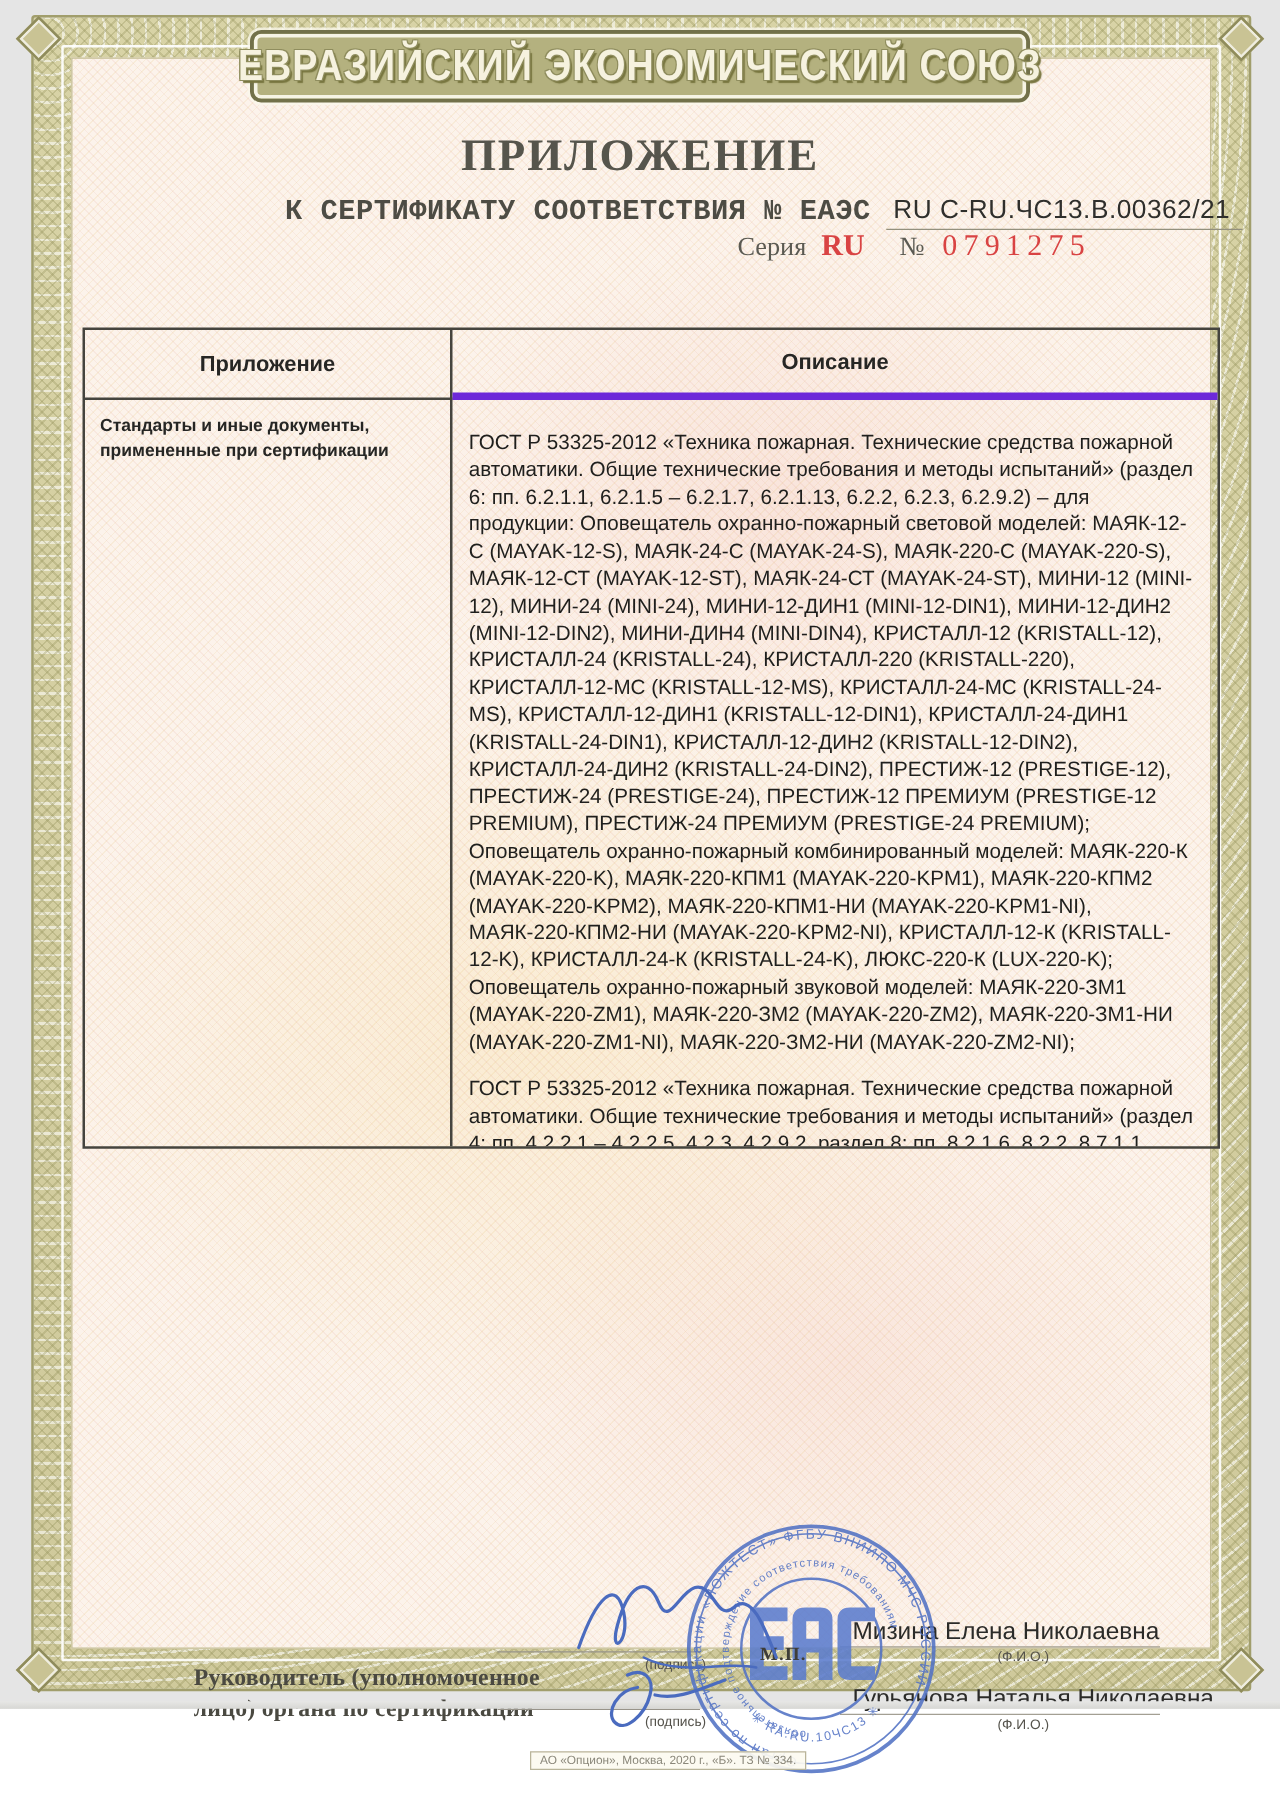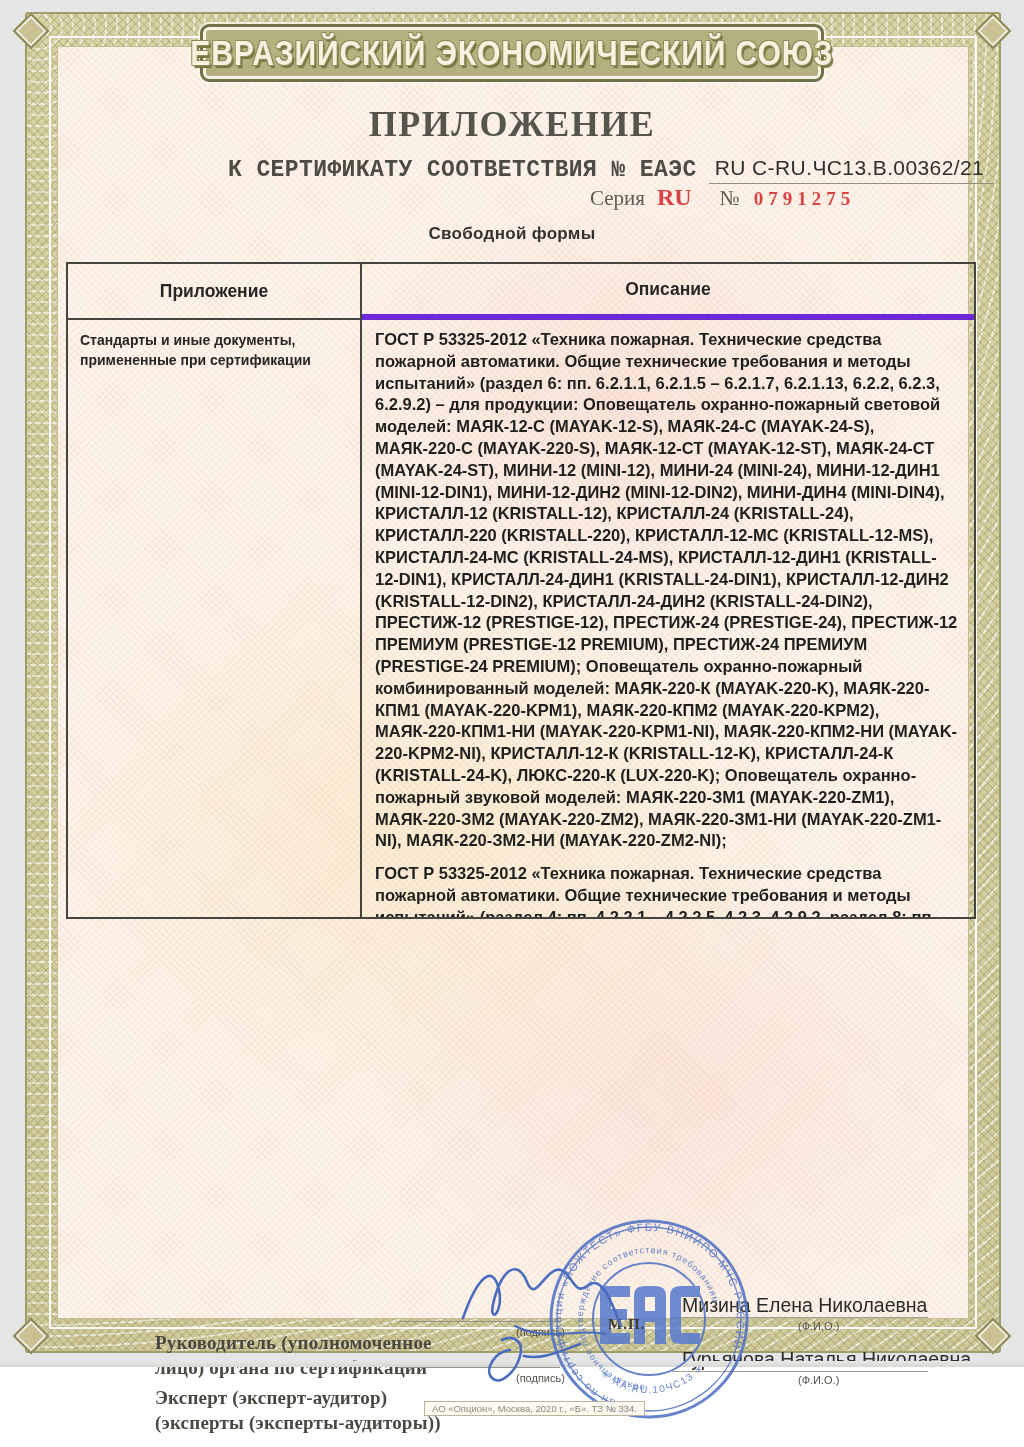--- a/index.html
+++ b/index.html
@@ -48,37 +48,37 @@
     letter-spacing:1.5px;color:#56554c;}
   .cert-line{position:absolute;left:228px;top:156px;white-space:nowrap;}
   .cert-label{font-family:Liberation Mono, monospace;font-weight:bold;font-size:23px;
     color:#4d4c44;letter-spacing:.4px;}
   .cert-number{display:inline-block;margin-left:12px;padding:0 10px 3px 6px;
     border-bottom:1.5px solid #93907d;font-size:21px;color:#2f2f2c;letter-spacing:.4px;vertical-align:1px;}
   .series-line{position:absolute;left:590px;top:184px;white-space:nowrap;
     font-family:"Liberation Serif",serif;font-size:21px;color:#5b5a52;}
   .series-value{font-weight:bold;font-size:24px;margin:0 28px 0 12px;font-family:Liberation Serif, serif;}
   .no-sign{margin-right:14px;}
-  .blank-number{font-weight:bold;font-size:19px;letter-spacing:5px;}
+  .blank-number{font-weight:normal;font-size:24px;letter-spacing:5px;}
   .red{color:#d94343;}
   .form-type{position:absolute;left:0;top:224px;width:100%;text-align:center;
     font-weight:bold;font-size:17px;color:#32322f;letter-spacing:.3px;}
 
   
   .appendix-table{position:absolute;left:66px;top:262px;width:906px;height:653px;
     border:2px solid #45443e;display:grid;grid-template-columns:294px 1fr;
     grid-template-rows:56px 1fr;background:transparent;}
   .th{display:flex;align-items:center;justify-content:center;
     font-weight:bold;font-size:17.5px;color:#262624;}
   .th-left{border-right:2px solid #45443e;border-bottom:2px solid #45443e;}
   .th-right{border-bottom:6px solid #6d28d9;}
   .cell-left{border-right:2px solid #45443e;padding:10px 12px;
     font-weight:bold;font-size:14px;line-height:20px;color:#262624;}
   .cell-right{padding:8px 14px 8px 13px;font-size:16.5px;line-height:21.8px;color:#1f1f1d;overflow:hidden;}
-  .cell-right p{margin:1px 0 11px 0;font-weight:bold;}
+  .cell-right p{margin:16px 0 11px 0;}
 
   
   .sig-label{position:absolute;width:300px;font-family:"Liberation Serif",serif;
     font-weight:bold;font-size:19px;line-height:25px;color:#4a4941;letter-spacing:.2px;margin-top:36px;}
   .lbl-head{left:155px;top:1294px;}
   .lbl-expert{left:155px;top:1349px;}
   .sig-line{position:absolute;width:162px;border-bottom:1.2px solid #98948a;}
   .line-head{left:398px;top:1321px;}
   .line-expert{left:398px;top:1367px;}
   .caption{position:absolute;font-size:11px;color:#55534c;margin-left:48px;}
@@ -126,34 +126,32 @@
   <h1 class="doc-title">ПРИЛОЖЕНИЕ</h1>
 
   <div class="cert-line">
     <span class="cert-label">К СЕРТИФИКАТУ СООТВЕТСТВИЯ № ЕАЭС</span><span class="cert-number">RU C-RU.ЧС13.В.00362/21</span>
   </div>
 
   <div class="series-line">
     <span>Серия</span><span class="series-value red">RU</span><span class="no-sign">№</span><span class="blank-number red">0791275</span>
   </div>
 
-  <div class="form-type">Свободной формы</div>
 
   <div class="appendix-table">
     <div class="th th-left">Приложение</div>
     <div class="th th-right">Описание</div>
     <div class="cell-left">Стандарты и иные документы, примененные при сертификации</div>
     <div class="cell-right">
       <p>ГОСТ Р 53325-2012 «Техника пожарная. Технические средства пожарной автоматики. Общие технические требования и методы испытаний» (раздел 6: пп. 6.2.1.1, 6.2.1.5 – 6.2.1.7, 6.2.1.13, 6.2.2, 6.2.3, 6.2.9.2) – для продукции: Оповещатель охранно-пожарный световой моделей: МАЯК-12-С (MAYAK-12-S), МАЯК-24-С (MAYAK-24-S), МАЯК-220-С (MAYAK-220-S), МАЯК-12-СТ (MAYAK-12-ST), МАЯК-24-СТ (MAYAK-24-ST), МИНИ-12 (MINI-12), МИНИ-24 (MINI-24), МИНИ-12-ДИН1 (MINI-12-DIN1), МИНИ-12-ДИН2 (MINI-12-DIN2), МИНИ-ДИН4 (MINI-DIN4), КРИСТАЛЛ-12 (KRISTALL-12), КРИСТАЛЛ-24 (KRISTALL-24), КРИСТАЛЛ-220 (KRISTALL-220), КРИСТАЛЛ-12-МС (KRISTALL-12-MS), КРИСТАЛЛ-24-МС (KRISTALL-24-MS), КРИСТАЛЛ-12-ДИН1 (KRISTALL-12-DIN1), КРИСТАЛЛ-24-ДИН1 (KRISTALL-24-DIN1), КРИСТАЛЛ-12-ДИН2 (KRISTALL-12-DIN2), КРИСТАЛЛ-24-ДИН2 (KRISTALL-24-DIN2), ПРЕСТИЖ-12 (PRESTIGE-12), ПРЕСТИЖ-24 (PRESTIGE-24), ПРЕСТИЖ-12 ПРЕМИУМ (PRESTIGE-12 PREMIUM), ПРЕСТИЖ-24 ПРЕМИУМ (PRESTIGE-24 PREMIUM); Оповещатель охранно-пожарный комбинированный моделей: МАЯК-220-К (MAYAK-220-K), МАЯК-220-КПМ1 (MAYAK-220-KPM1), МАЯК-220-КПМ2 (MAYAK-220-KPM2), МАЯК-220-КПМ1-НИ (MAYAK-220-KPM1-NI), МАЯК-220-КПМ2-НИ (MAYAK-220-KPM2-NI), КРИСТАЛЛ-12-К (KRISTALL-12-K), КРИСТАЛЛ-24-К (KRISTALL-24-K), ЛЮКС-220-К (LUX-220-K); Оповещатель охранно-пожарный звуковой моделей: МАЯК-220-ЗМ1 (MAYAK-220-ZM1), МАЯК-220-ЗМ2 (MAYAK-220-ZM2), МАЯК-220-ЗМ1-НИ (MAYAK-220-ZM1-NI), МАЯК-220-ЗМ2-НИ (MAYAK-220-ZM2-NI);</p>
       <p>ГОСТ Р 53325-2012 «Техника пожарная. Технические средства пожарной автоматики. Общие технические требования и методы испытаний» (раздел 4: пп. 4.2.2.1 – 4.2.2.5, 4.2.3, 4.2.9.2, раздел 8: пп. 8.2.1.6, 8.2.2, 8.7.1.1, 8.7.1.2) – для продукции: Устройство контроля шлейфа МАЯК-ШС1 (MAYAK-SHS1).</p>
     </div>
   </div>
 
   <div class="sig-label lbl-head">Руководитель (уполномоченное лицо) органа по сертификации</div>
-  <div class="sig-label lbl-expert">Эксперт (эксперт-аудитор) (эксперты (эксперты-аудиторы))</div>
 
   <div class="sig-line line-head"></div>
   <div class="sig-line line-expert"></div>
   <div class="caption cap-sign1">(подпись)</div>
   <div class="caption cap-sign2">(подпись)</div>
 
   <div class="name name-head">Мизина Елена Николаевна</div>
   <div class="name name-expert">Гурьянова Наталья Николаевна</div>
   <div class="fio-line fio-line-1"></div>
   <div class="fio-line fio-line-2"></div>

